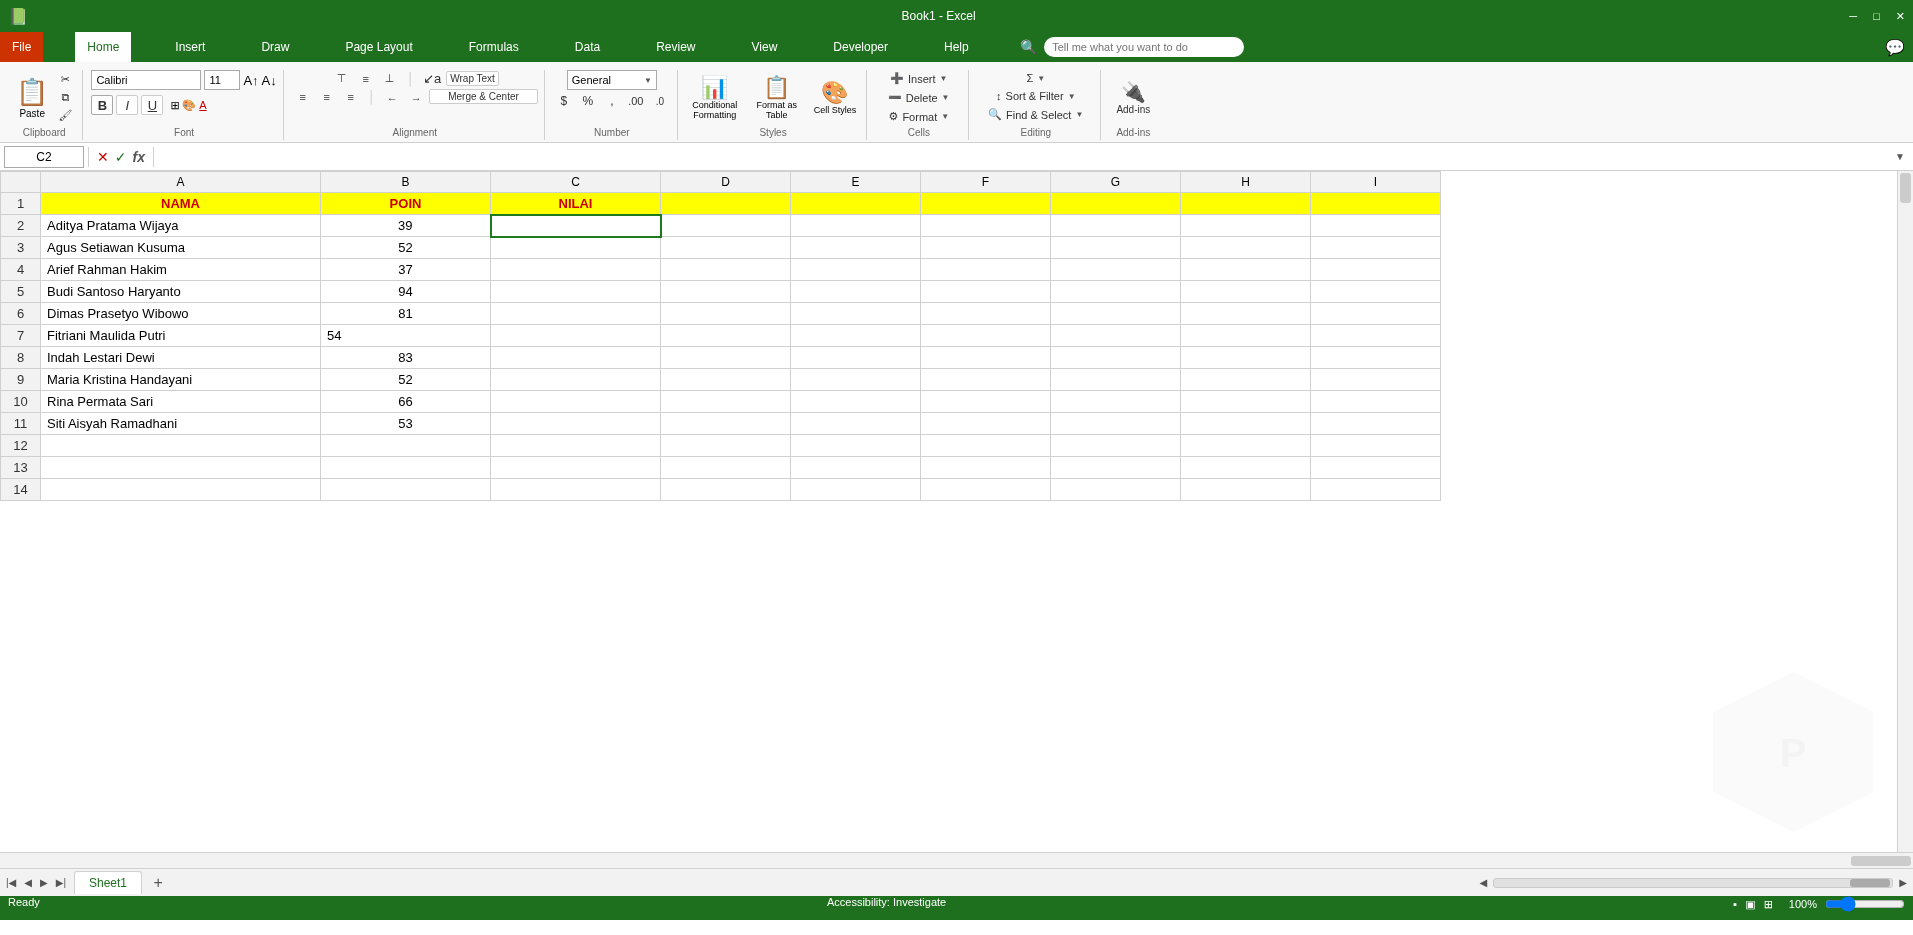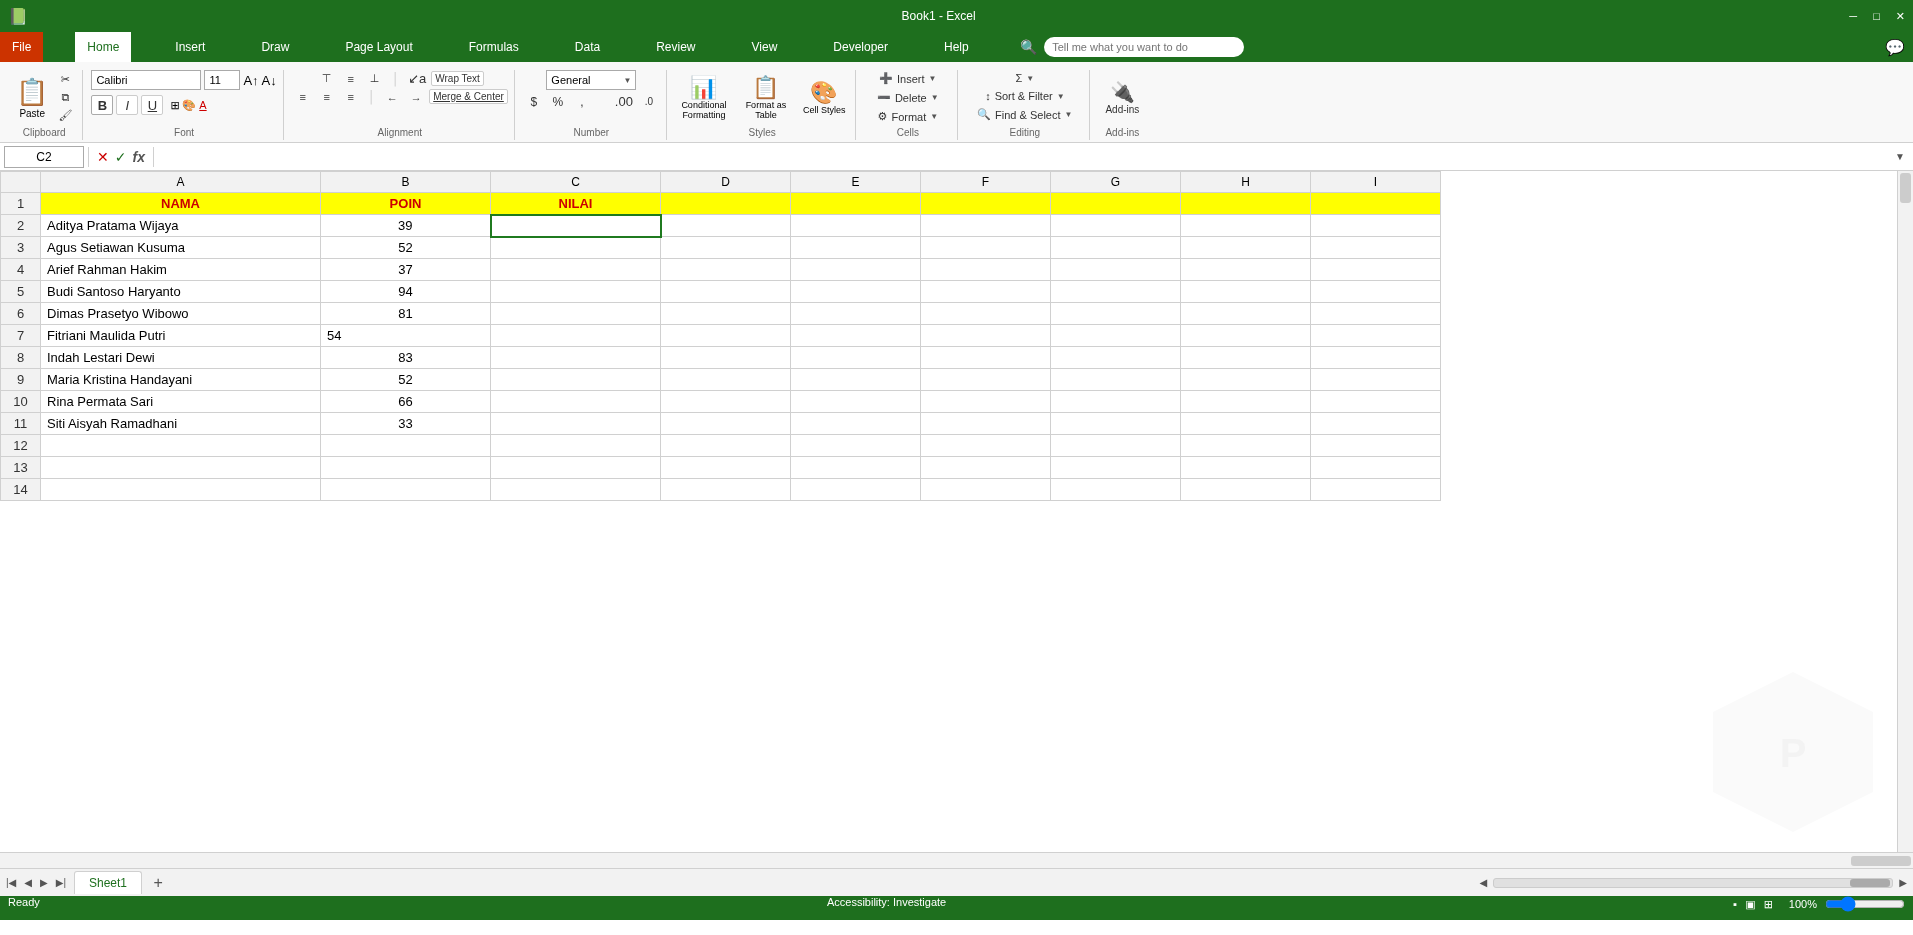--- a/index.html
+++ b/index.html
@@ -411,37 +411,37 @@
           <span class="ribbon-btn-sm" title="Orientation" style="font-size:13px;">↙a</span>
           <div class="ribbon-btn-sm" style="width:auto; padding:1px 3px; font-size:10px; border:1px solid #ccc; background:white; cursor:pointer;">Wrap Text</div>
         </div>
         <div class="icon-row">
           <span class="ribbon-btn-sm" title="Left">≡</span>
           <span class="ribbon-btn-sm" title="Center">≡</span>
           <span class="ribbon-btn-sm" title="Right">≡</span>
           <span style="margin:0 4px; color:#ccc;">│</span>
           <span class="ribbon-btn-sm">←</span>
           <span class="ribbon-btn-sm">→</span>
-          <div class="ribbon-btn-sm" style="width:auto; padding:1px 3px; font-size:10px; border:1px solid #ccc; background:white; cursor:pointer;text-decoration:underline;">Merge &amp; Center</div>
+          <div class="ribbon-btn-sm" style="width:auto; padding:1px 18px; font-size:10px; border:1px solid #ccc; background:white; cursor:pointer;">Merge &amp; Center</div>
         </div>
       </div>
       <div class="ribbon-group-label">Alignment</div>
     </div>
 
     <div class="ribbon-group" style="min-width:120px;">
       <div class="ribbon-group-content" style="flex-direction:column; gap:3px;">
         <div class="num-format-box">
           <span>General</span>
           <span class="dropdown-arrow">▼</span>
         </div>
         <div class="icon-row">
           <span class="ribbon-btn-sm" style="font-size:12px;">$</span>
           <span class="ribbon-btn-sm" style="font-size:12px;">%</span>
           <span class="ribbon-btn-sm" style="font-size:12px;">,</span>
-          <span class="ribbon-btn-sm" style="font-size:13px;margin-left:17px;">.00</span>
+          <span class="ribbon-btn-sm" style="font-size:11px;">.00</span>
           <span class="ribbon-btn-sm" style="font-size:10px;">.0</span>
         </div>
       </div>
       <div class="ribbon-group-label">Number</div>
     </div>
 
     <div class="ribbon-group" style="min-width:160px;">
       <div class="ribbon-group-content styles-group-content">
         <div class="styles-btn">
           <span style="font-size:22px;">📊</span>
@@ -675,21 +675,21 @@
                 <td></td>
                 <td></td>
                 <td></td>
                 <td></td>
                 <td></td>
                 <td></td>
               </tr>
               <tr>
                 <td class="row-num-cell">11</td>
                 <td class="name-cell" style="text-align: left; font-size: 13px;">Siti Aisyah Ramadhani</td>
-                <td class="num-cell" style="text-align: center; font-size: 13px;">33</td>
+                <td class="num-cell" style="text-align: center; font-size: 13px;">53</td>
                 <td style="border-right: 1px solid rgb(208, 208, 208);"></td>
                 <td></td>
                 <td></td>
                 <td></td>
                 <td></td>
                 <td></td>
                 <td></td>
               </tr>
               <tr>
                 <td class="row-num-cell">12</td>

